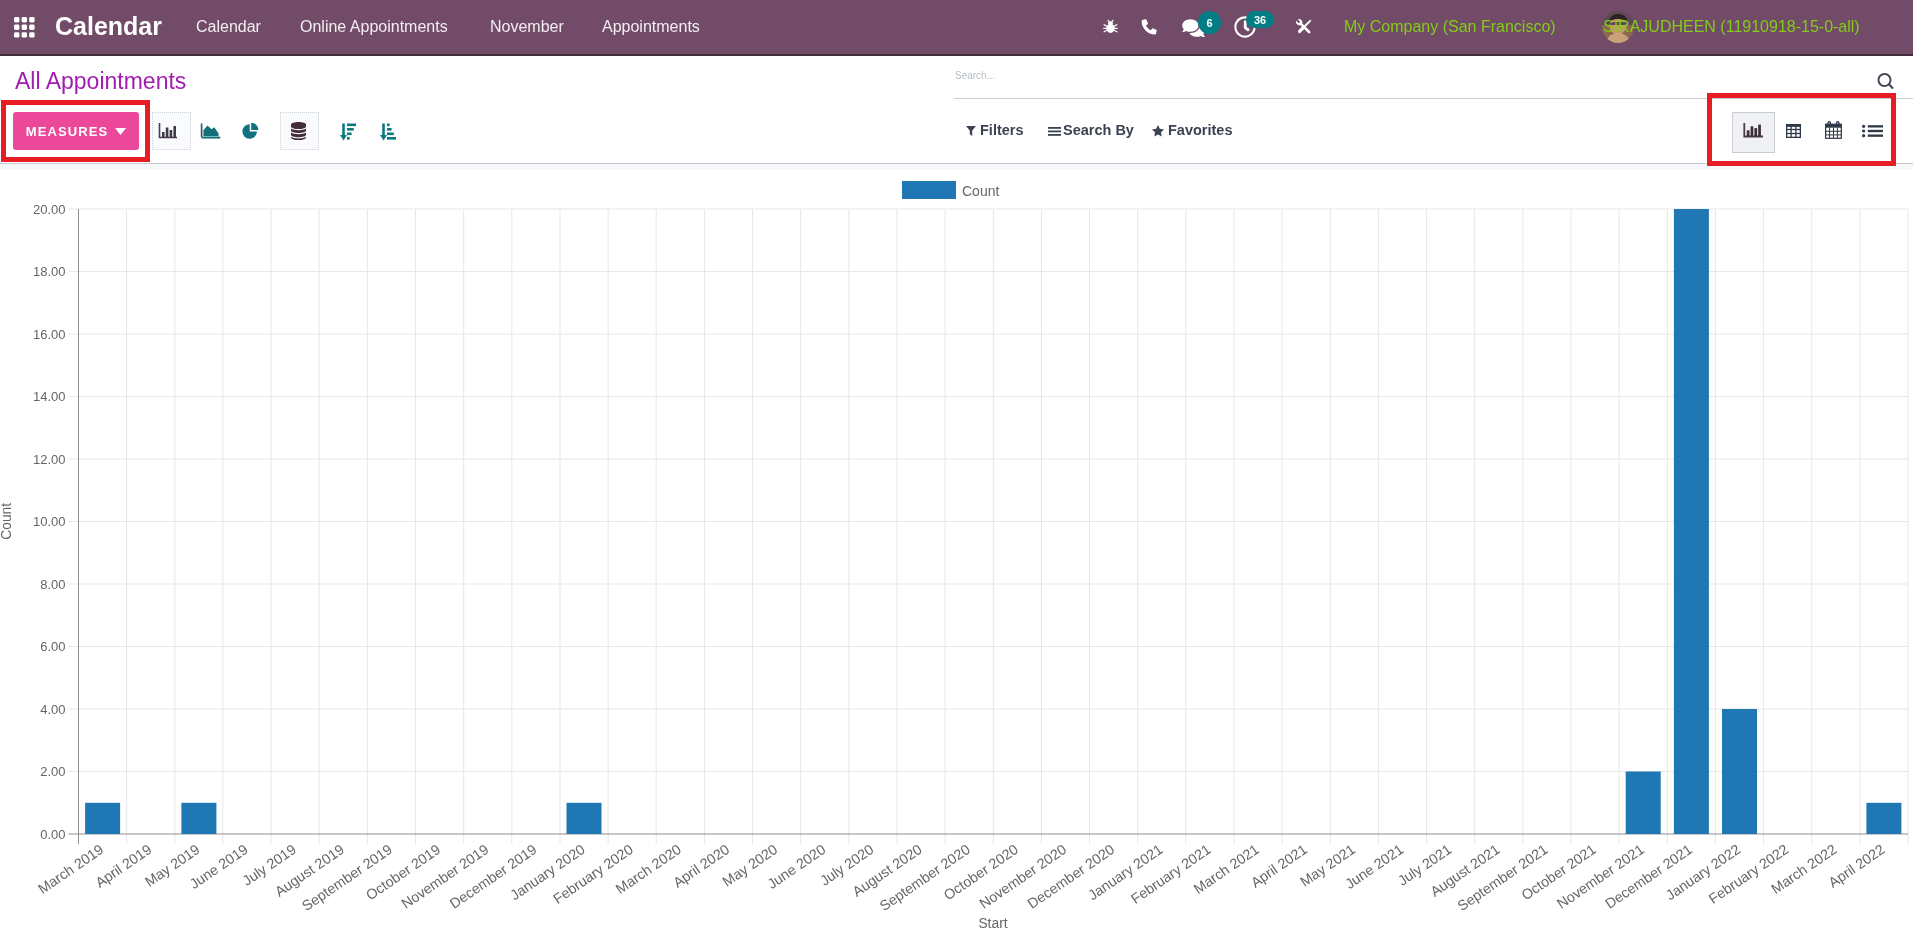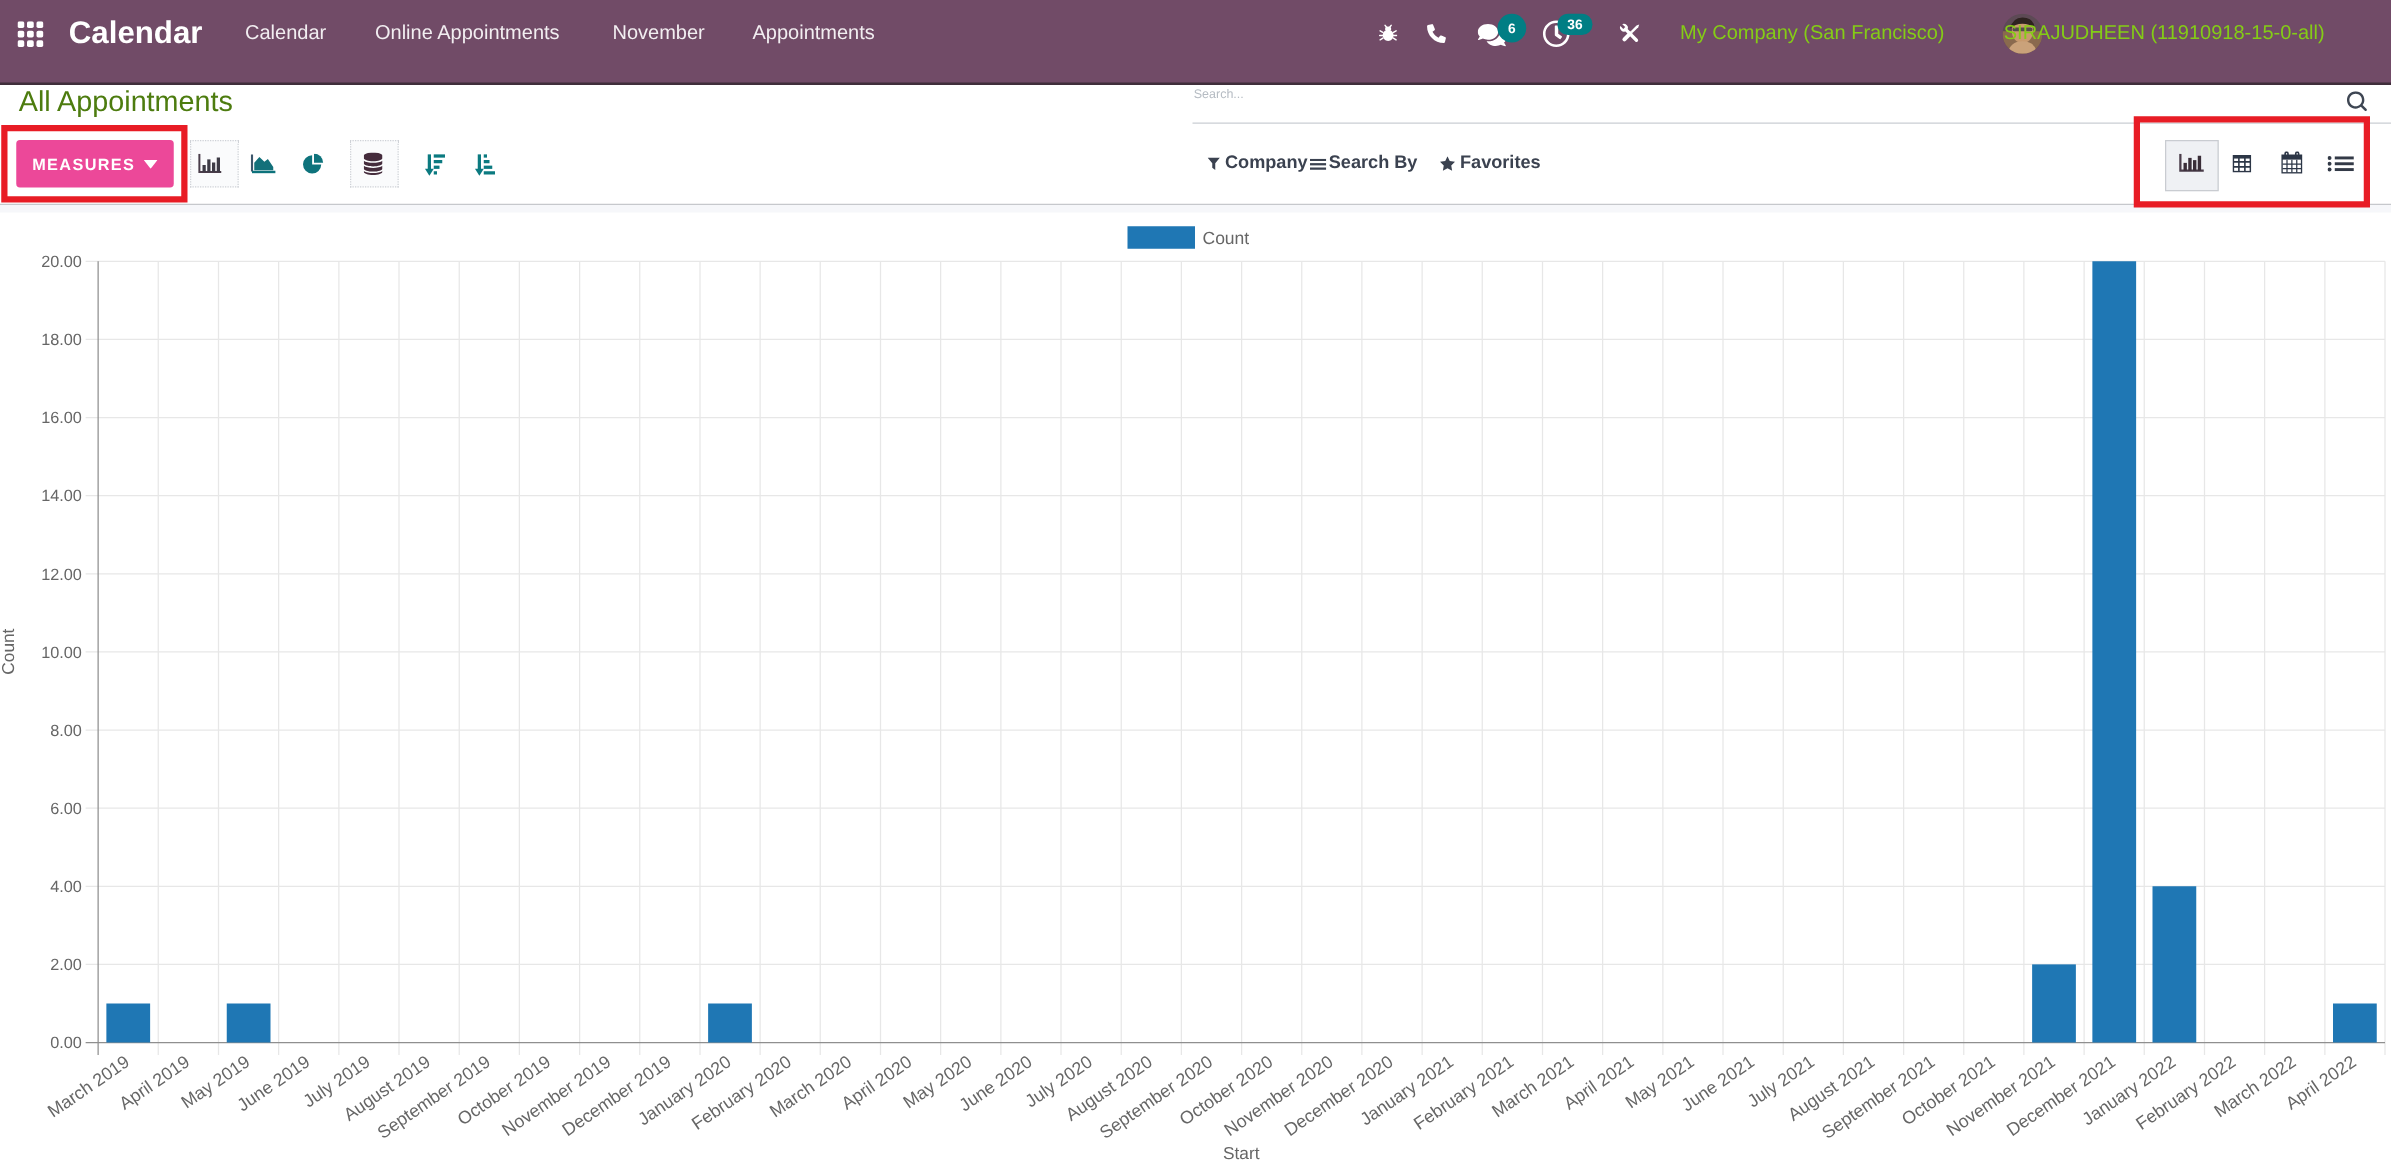--- a/index.html
+++ b/index.html
@@ -1,27 +1,27 @@
 <!DOCTYPE html>
 <html><head>
 <meta charset="utf-8">
 <style>
   * { margin:0; padding:0; box-sizing:border-box; }
   html,body { width:1913px; height:935px; overflow:hidden; background:#fff;
     font-family:"Liberation Sans", sans-serif; }
   .abs { position:absolute; }
-  #navbar { position:absolute; left:0; top:0; width:1913px; height:68px;
+  #navbar { position:absolute; left:0; top:0; width:1913px; height:56px;
     background:#714B67; border-bottom:2px solid #3f2e3a; }
   #navbar .mi { position:absolute; top:18px; color:#f2eef1; font-size:16px; white-space:nowrap; }
   #brand { position:absolute; left:55px; top:12px; color:#fff; font-size:25px; font-weight:700; }
   .navtxt { position:absolute; top:17.5px; color:#84cc16; font-size:16px; white-space:nowrap; }
   .badge { position:absolute; background:#017e84; color:#fff; font-size:11px;
     display:flex; align-items:center; justify-content:center; font-weight:700; }
   #panel { }
-  #bctitle { position:absolute; left:15px; top:67.5px; font-size:23px; color:#4d7c0f; }
+  #bctitle { position:absolute; left:15px; top:67.5px; font-size:23px; color:#a21caf; }
   #searchph { position:absolute; left:955px; top:70px; font-size:10px; color:#b6bcc3; }
   #searchline { position:absolute; left:954px; top:98.3px; width:959px; height:1.2px; background:#caced3; }
   #panelline { position:absolute; left:0; top:163px; width:1913px; height:1.3px; background:#c6c8cc; }
   #strip { position:absolute; left:0; top:164.3px; width:1913px; height:5.5px; background:#f6f7fa; }
   #measures { position:absolute; left:13px; top:112px; width:126px; height:38px; background:#ec4899;
     color:#fff; font-size:13px; font-weight:700; letter-spacing:1.1px; border-radius:3px;
     display:flex; align-items:center; justify-content:center; gap:7px; }
   .ibox { position:absolute; top:112px; width:39px; height:38px; background:#fafbfc;
     border:1px dotted #ced1d6; }
   .vbox { position:absolute; top:112px; width:43px; height:41px; background:#eff1f4;
@@ -178,21 +178,21 @@
       <rect x="7" y="0.5" width="2.6" height="2.6"></rect>
       <rect x="7" y="5" width="4.6" height="2.6"></rect>
       <rect x="7" y="9.5" width="6.8" height="2.6"></rect>
       <rect x="7" y="14" width="9" height="2.6"></rect>
     </g>
   </svg>
 
   <svg class="ficon" style="left:966px; top:126px;" width="10" height="10" viewBox="0 0 10 10">
     <path d="M0 0 H10 L6.2 4.6 V10 L3.8 8.2 V4.6 Z" fill="#3b4250"></path>
   </svg>
-  <div class="ftxt" style="left:980px;">Company</div>
+  <div class="ftxt" style="left:980px;">Filters</div>
   <svg class="ficon" style="left:1048px; top:127px;" width="13" height="9" viewBox="0 0 13 9">
     <g fill="#3b4250">
         <rect width="13" height="1.8"></rect>
         <rect y="3.5" width="13" height="1.8"></rect>
         <rect y="7" width="13" height="1.8"></rect>
       </g>
   </svg>
   <div class="ftxt" style="left:1063px;">Search By</div>
   <svg class="ficon" style="left:1152px; top:125px;" width="12" height="12" viewBox="0 0 12 12">
     <path d="M6 0 L7.8 3.8 L12 4.4 L9 7.3 L9.7 11.5 L6 9.5 L2.3 11.5 L3 7.3 L0 4.4 L4.2 3.8 Z" fill="#3b4250"></path>

